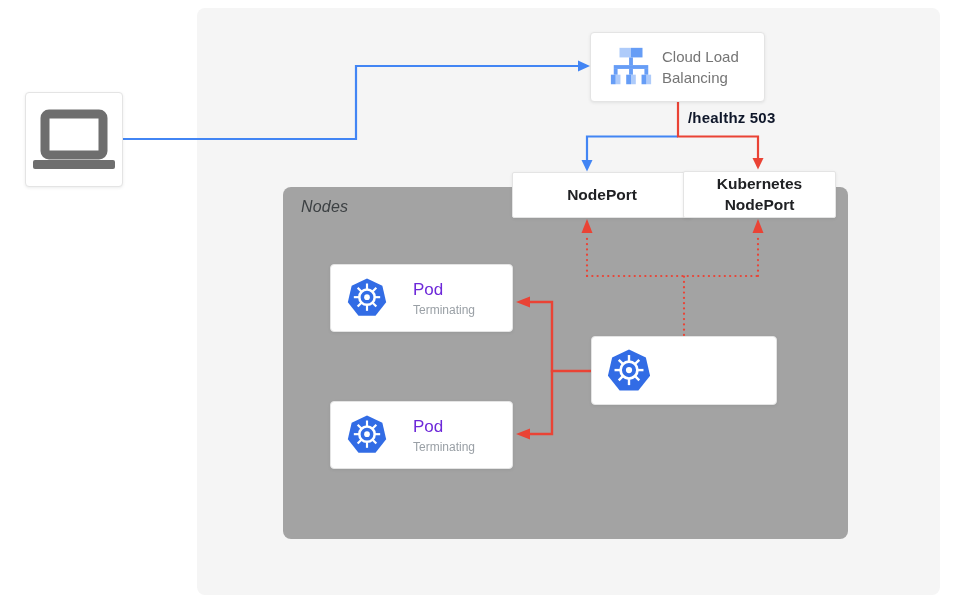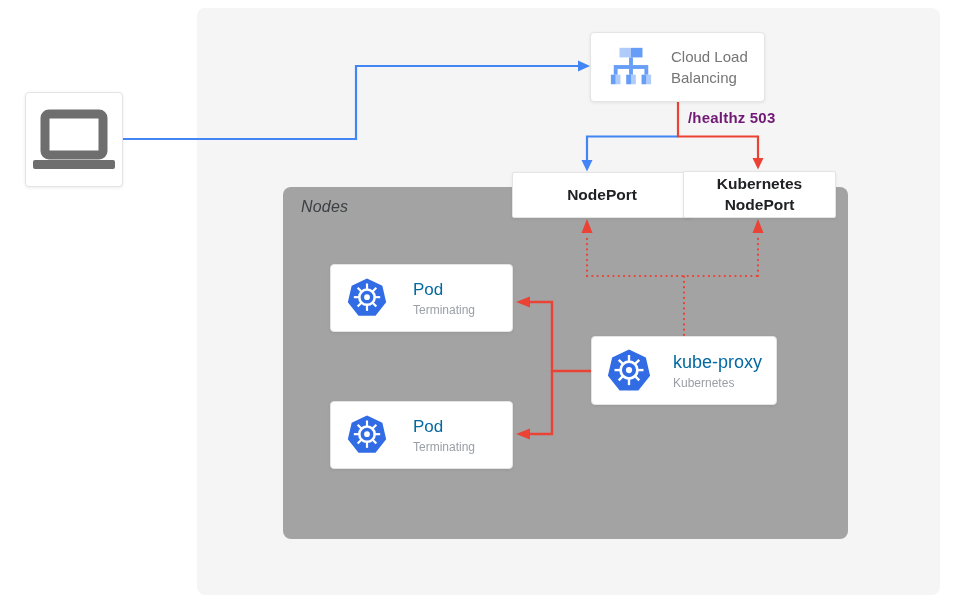--- a/index.html
+++ b/index.html
@@ -23,41 +23,41 @@
   .wires { position:absolute; left:0; top:0; width:953px; height:612px; pointer-events:none; }
   .card {
     position:absolute; box-sizing:border-box;
     background:#ffffff; border:1px solid #e4e4e4; border-radius:4px;
     box-shadow:0 1px 3px rgba(60,64,67,0.10);
     display:flex; align-items:center;
   }
   .client-card { left:25px; top:92px; width:98px; height:95px; justify-content:center; }
   .clb-card { left:590px; top:32px; width:175px; height:70px; padding-left:17px; }
   .clb-icon { width:46px; height:46px; flex:0 0 46px; }
-  .clb-label { margin-left:17px; width:96px; font-size:15px; line-height:21px; color:#757575; }
+  .clb-label { margin-left:8px; width:96px; font-size:15px; line-height:21px; color:#757575; }
   .port-card {
     justify-content:center; text-align:center;
     font-weight:bold; font-size:15.5px; line-height:1.3; color:#202124;
     border-radius:2px;
   }
   .nodeport-card { left:512px; top:172px; width:180px; height:46px; }
   .hc-card { left:683px; top:171px; width:153px; height:47px; padding:2px 18px; }
   .healthz-label {
     position:absolute; left:688px; top:109px;
-    font-size:15px; font-weight:bold; color:#701a75; letter-spacing:0.2px;
+    font-size:15px; font-weight:bold; color:#0f172a; letter-spacing:0.2px;
   }
   .res-card { padding-left:16px; }
   .pod1-card { left:330px; top:264px; width:183px; height:68px; }
   .pod2-card { left:330px; top:401px; width:183px; height:68px; }
   .kp-card  { left:591px; top:336px; width:186px; height:69px; padding-left:15px; }
   .k8s-icon { width:40px; height:40px; flex:0 0 40px; }
   .kp-card .k8s-icon { width:44px; height:44px; flex:0 0 44px; }
   .res-text { margin-left:26px; }
   .kp-card .res-text { margin-left:22px; }
-  .res-title { font-size:17px; color:#0369a1; }
+  .res-title { font-size:17px; color:#6d28d9; }
   .kp-card .res-title { font-size:18px; }
   .res-sub { font-size:12px; color:#9aa0a6; margin-top:3px; }
 </style>
 </head>
 <body>
 
 <div class="stage">
 
   <div class="bg-panel"></div>
 
@@ -192,19 +192,15 @@
           <line x1="12" y1="16.4" x2="12" y2="19.7"></line>
         <line x1="7.4" y1="11.5" x2="4.1" y2="11.5"></line>
           <line x1="16.6" y1="11.5" x2="19.9" y2="11.5"></line>
         <line x1="15.2" y1="8.3" x2="17.6" y2="5.9"></line>
           <line x1="8.8" y1="8.3" x2="6.4" y2="5.9"></line>
         <line x1="15.2" y1="14.7" x2="17.6" y2="17.1"></line>
           <line x1="8.8" y1="14.7" x2="6.4" y2="17.1"></line>
       </g>
       <circle cx="12" cy="11.5" r="1.7" fill="#ffffff"></circle>
     </svg>
-    <div class="res-text">
-      <div class="res-title">kube-proxy</div>
-      <div class="res-sub">Kubernetes</div>
-    </div>
   </div>
 
 </div>
 
 </body></html>

